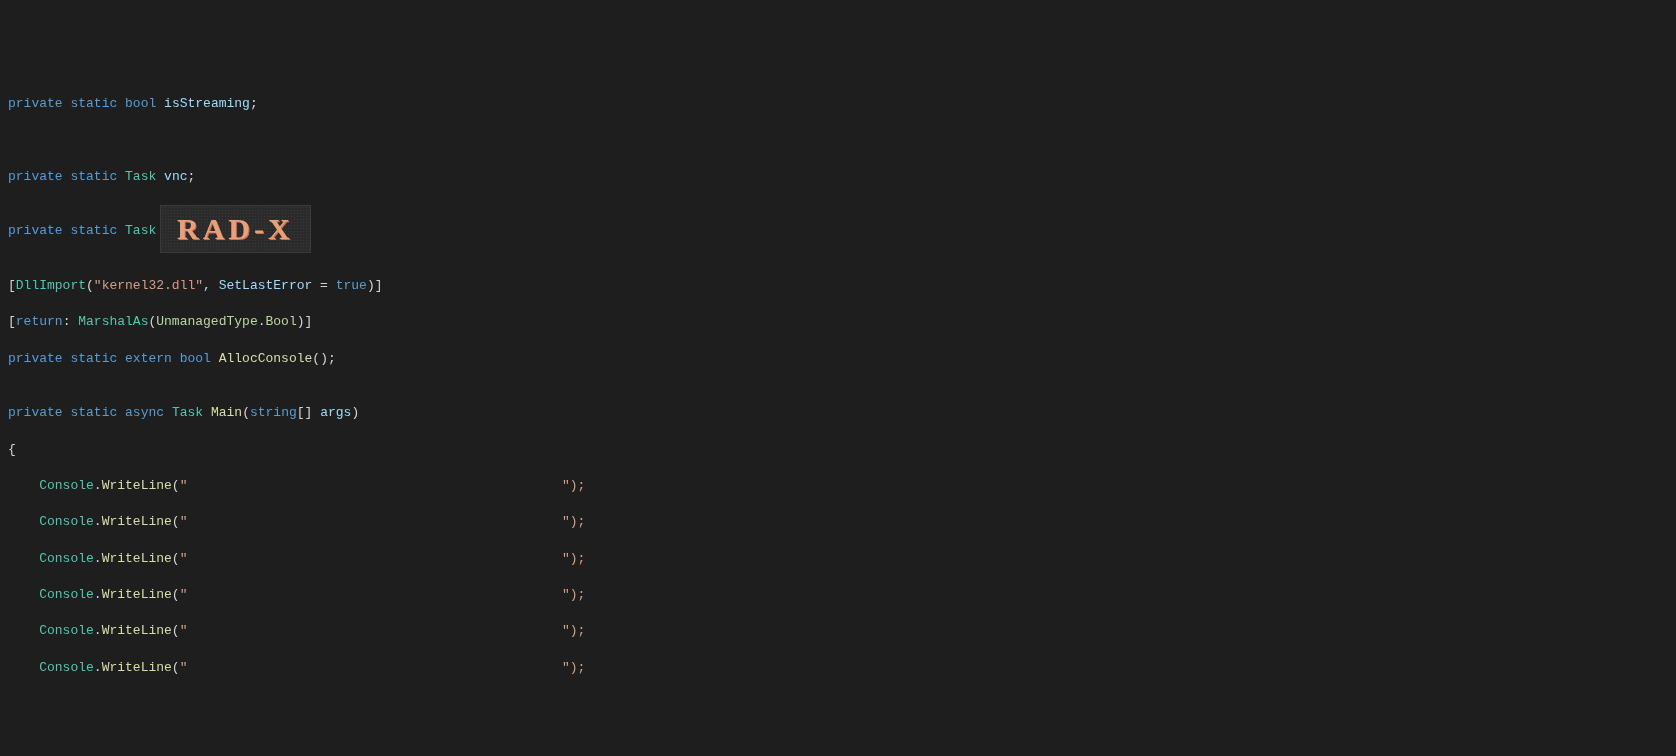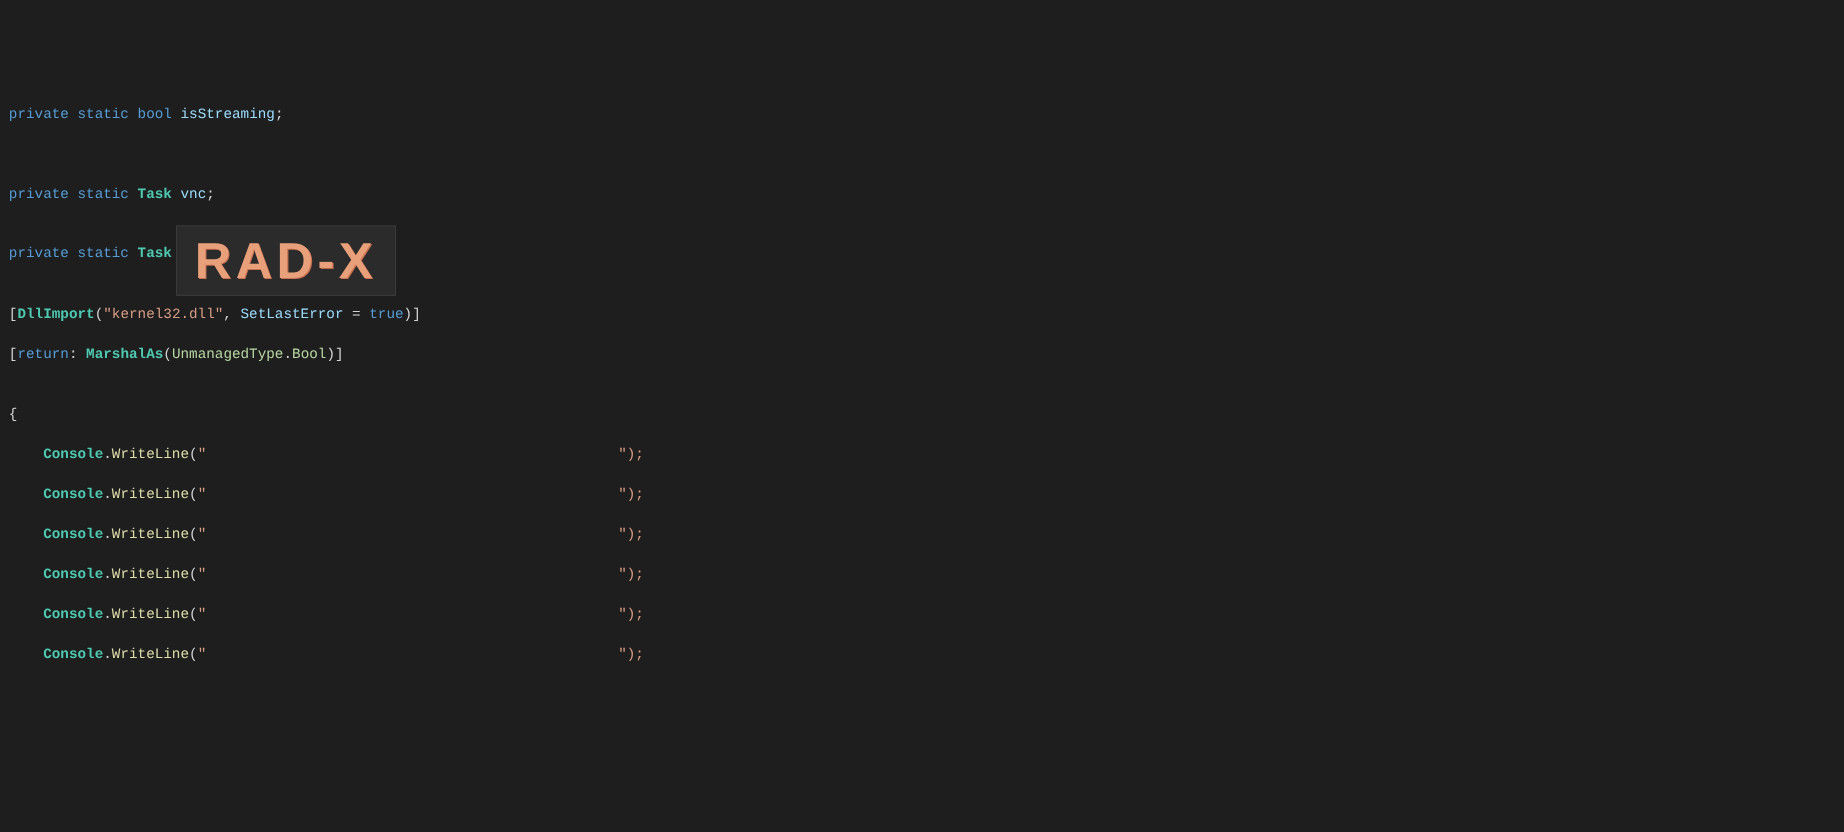--- a/index.html
+++ b/index.html
@@ -10,36 +10,36 @@
     font-size: 13px;
     line-height: 1.4;
     color: #d4d4d4;
     white-space: pre;
     overflow-x: auto;
   }
   .code-container {
     padding: 4px 8px;
   }
   .kw { color: #569cd6; text-align: center; }
-  .type { color: #4ec9b0; font-weight: bold; }
+  .type { color: #4ec9b0; }
   .ident { color: #dcdcaa; }
   .var { color: #9cdcfe; text-align: right; }
   .str { color: #d69d85; }
   .enum { color: #b8d7a3; text-align: right; }
   .line { display: block; }
   .ascii-art {
     position: absolute;
     left: 160px;
     top: 205px;
     background: #2b2b2b;
     background-image: radial-gradient(circle, #3a3a3a 0.5px, transparent 0.5px);
     background-size: 3px 3px;
     color: #e8a07a;
-    font-family: Liberation Sans, sans-serif;
-    font-size: 46px;
+    font-family: Liberation Serif, serif;
+    font-size: 30px;
     font-weight: bold;
     letter-spacing: 4px;
     padding: 8px 16px;
     border: 1px solid #3a3a3a;
     white-space: nowrap;
     line-height: 1;
     text-shadow: 1px 1px 0 #c87050;
   }
 </style>
 </head>
@@ -50,21 +50,23 @@
 <div class="code-container">
 <span class="line"><span class="kw">private</span> <span class="kw">static</span> <span class="kw">bool</span> <span class="var">isStreaming</span><span>;</span></span>
 <span class="line"></span>
 <span class="line"></span>
 <span class="line"><span class="kw">private</span> <span class="kw">static</span> <span class="type">Task</span> <span class="var">vnc</span><span>;</span></span>
 <span class="line"></span>
 <span class="line"><span class="kw">private</span> <span class="kw">static</span> <span class="type">Task</span> <span class="var">capturingTask</span><span>;</span></span>
 <span class="line"></span>
 <span class="line"><span>[</span><span class="type">DllImport</span><span>(</span><span class="str">"kernel32.dll"</span><span>, </span><span class="var">SetLastError</span><span> = </span><span class="kw">true</span><span>)]</span></span>
 <span class="line"><span>[</span><span class="kw">return</span><span>: </span><span class="type">MarshalAs</span><span>(</span><span class="enum">UnmanagedType</span><span>.</span><span class="enum">Bool</span><span>)]</span></span>
+<span class="line"><span class="kw">private</span> <span class="kw">static</span> <span class="kw">extern</span> <span class="kw">bool</span> <span class="ident">AllocConsole</span><span>();</span></span>
 <span class="line"></span>
+<span class="line"><span class="kw">private</span> <span class="kw">static</span> <span class="kw">async</span> <span class="type">Task</span> <span class="ident">Main</span><span>(</span><span class="kw">string</span><span>[]</span> <span class="var">args</span><span>)</span></span>
 <span class="line"><span>{</span></span>
 <span class="line">    <span class="type">Console</span><span>.</span><span class="ident">WriteLine</span><span>(</span><span class="str">"</span>                                                <span class="str">");</span></span>
 <span class="line">    <span class="type">Console</span><span>.</span><span class="ident">WriteLine</span><span>(</span><span class="str">"</span>                                                <span class="str">");</span></span>
 <span class="line">    <span class="type">Console</span><span>.</span><span class="ident">WriteLine</span><span>(</span><span class="str">"</span>                                                <span class="str">");</span></span>
 <span class="line">    <span class="type">Console</span><span>.</span><span class="ident">WriteLine</span><span>(</span><span class="str">"</span>                                                <span class="str">");</span></span>
 <span class="line">    <span class="type">Console</span><span>.</span><span class="ident">WriteLine</span><span>(</span><span class="str">"</span>                                                <span class="str">");</span></span>
 <span class="line">    <span class="type">Console</span><span>.</span><span class="ident">WriteLine</span><span>(</span><span class="str">"</span>                                                <span class="str">");</span></span>
 
 
 

